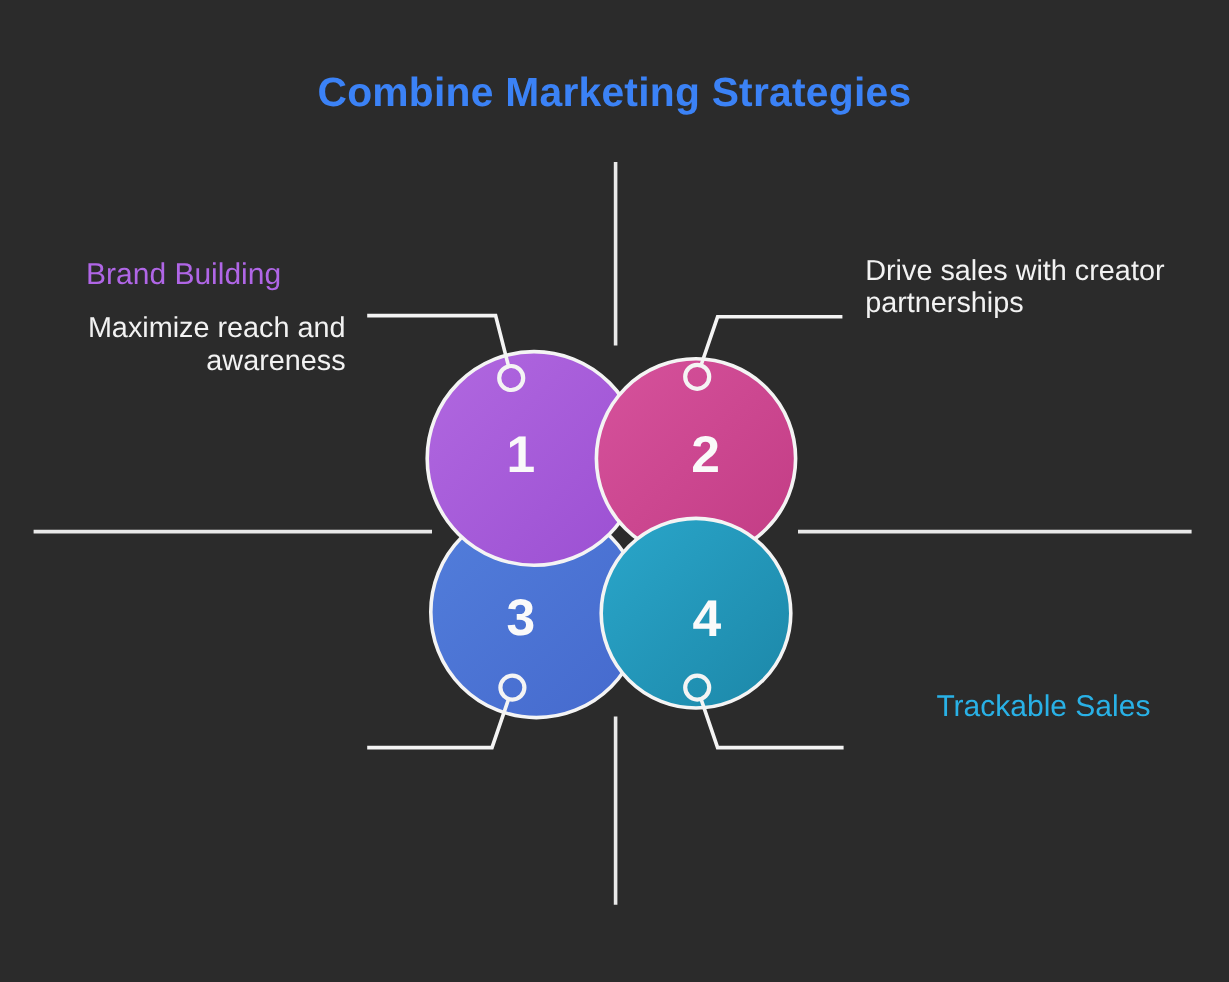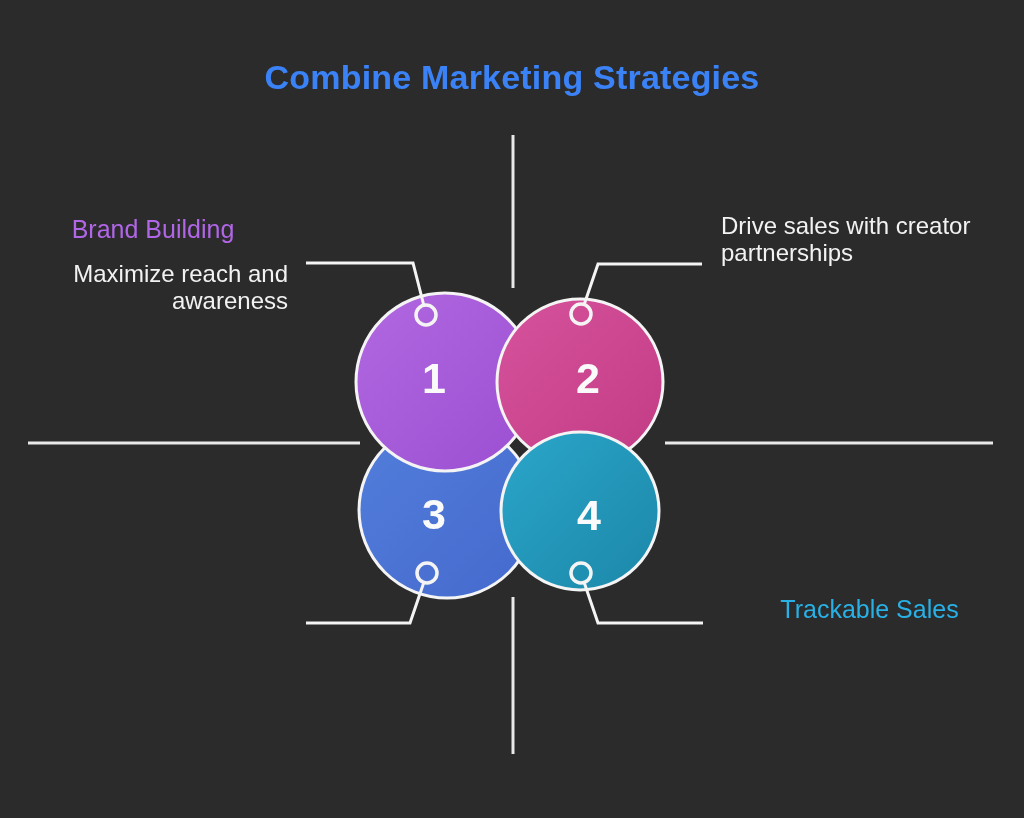--- a/index.html
+++ b/index.html
@@ -34,21 +34,21 @@
   .label-block .desc {
     margin: 14px 0 0 0;
     font-size: 24px;
     line-height: 27px;
     color: #f2f2f2;
     white-space: pre-line;
   }
   .block-tl { top: 212px; right: 736px; width: 270px; text-align: right; }
   .block-tr { top: 198px; left: 721px; width: 295px; text-align: left; }
   .block-bl { top: 572px; right: 736px; width: 270px; text-align: right; }
-  .block-br { top: 592px; left: 722px; width: 295px; text-align: left; }
+  .block-br { top: 572px; left: 722px; width: 295px; text-align: left; }
   .guide { stroke: #e9e9e9; stroke-width: 3; }
   .connector { stroke: #f4f4f4; stroke-width: 3; fill: none; }
   .venn-circle { stroke: #f4f4f4; stroke-width: 3; }
   .ring { stroke: #f4f4f4; stroke-width: 3.5; fill: none; }
   .circle-number {
     fill: #fafafa;
     font-family: "Liberation Sans", sans-serif;
     font-size: 43px;
     font-weight: bold;
     text-anchor: middle;

